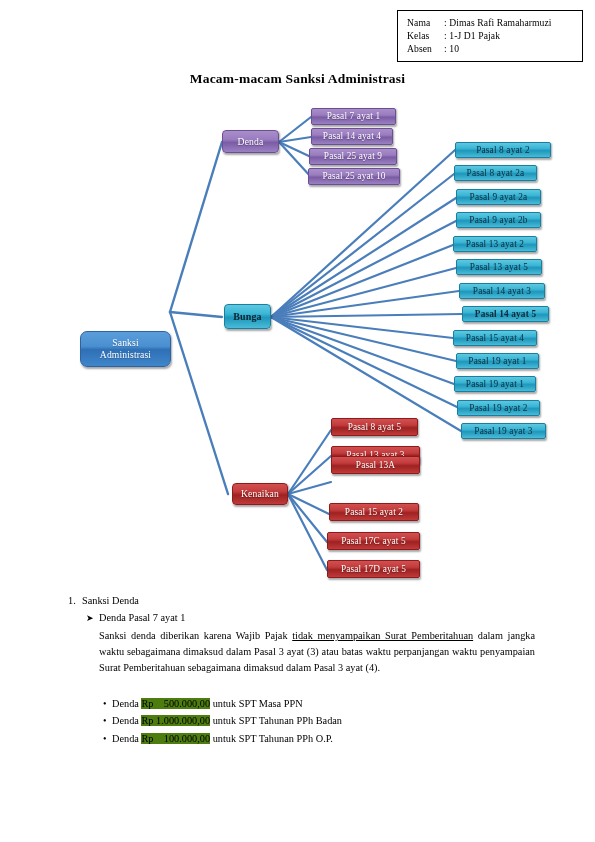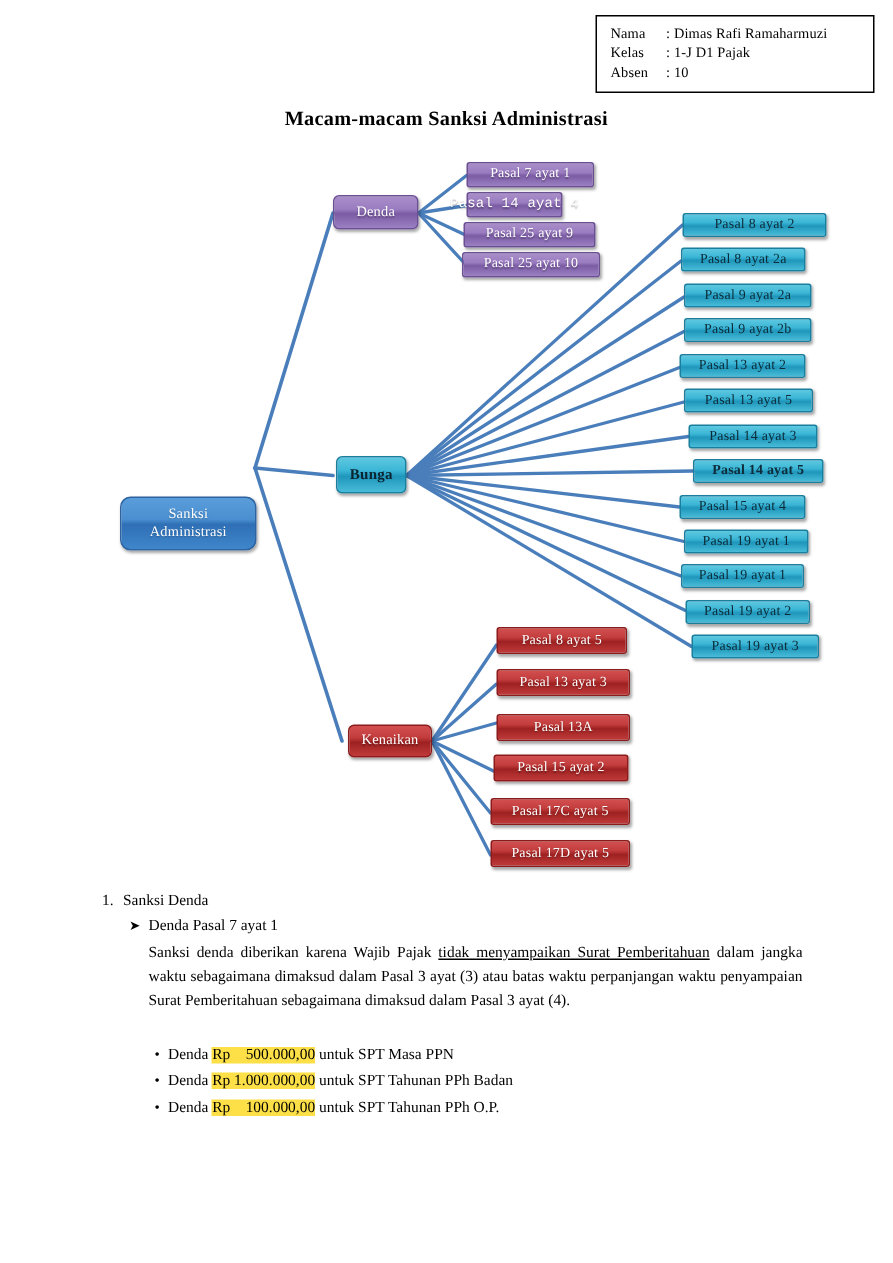--- a/index.html
+++ b/index.html
@@ -172,21 +172,21 @@
     font-size: 10.3px;
     line-height: 17.4px;
     white-space: pre;
   }
   .bullet-dot {
     display: inline-block;
     width: 9px;
     font-size: 10px;
   }
   .hl {
-    background: #fde047;
+    background: #4d7c0f;
     white-space: pre;
   }
 </style>
 </head>
 <body>
 
 <div id="identity-box">
   <div class="id-row"><span class="id-label">Nama</span><span>: </span><span>Dimas Rafi Ramaharmuzi</span></div>
   <div class="id-row"><span class="id-label">Kelas</span><span>: </span><span>1-J D1 Pajak</span></div>
   <div class="id-row"><span class="id-label">Absen</span><span>: </span><span>10</span></div>
@@ -242,21 +242,21 @@
 
   <div class="node root" style="left:80px; top:295px; width:91px; height:36px;margin-top:36px;">
     <span>
       <span>Sanksi</span><br>
       <span>Administrasi</span>
     </span>
   </div>
 
   <div class="node purple branch" style="left:222px; top:130px; width:57px; height:23px;">Denda</div>
   <div class="node purple" style="left:311px; top:108px; width:85px; height:17px;">Pasal 7 ayat 1</div>
-  <div class="node purple" style="left:311px; top:128px; width:64px; height:17px;font-family:Liberation Mono, monospace;">Pasal 14 ayat 4</div>
+  <div class="node purple" style="left:311px; top:128px; width:82px; height:17px;">Pasal 14 ayat 4</div>
   <div class="node purple" style="left:309px; top:148px; width:88px; height:17px;">Pasal 25 ayat 9</div>
   <div class="node purple" style="left:308px; top:168px; width:92px; height:17px;">Pasal 25 ayat 10</div>
 
   <div class="node cyan branch" style="left:224px; top:304px; width:47px; height:25px;">Bunga</div>
   <div class="node cyan" style="left:455px; top:142px; width:96px; height:16px;">Pasal 8 ayat 2</div>
   <div class="node cyan" style="left:454px; top:165px; width:83px; height:16px;">Pasal 8 ayat 2a</div>
   <div class="node cyan" style="left:456px; top:189px; width:85px; height:16px;">Pasal 9 ayat 2a</div>
   <div class="node cyan" style="left:456px; top:212px; width:85px; height:16px;">Pasal 9 ayat 2b</div>
   <div class="node cyan" style="left:453px; top:236px; width:84px; height:16px;">Pasal 13 ayat 2</div>
   <div class="node cyan" style="left:456px; top:259px; width:86px; height:16px;">Pasal 13 ayat 5</div>
@@ -264,21 +264,21 @@
   <div class="node cyan" style="left:462px; top:306px; width:87px; height:16px;font-weight:bold;">Pasal 14 ayat 5</div>
   <div class="node cyan" style="left:453px; top:330px; width:84px; height:16px;">Pasal 15 ayat 4</div>
   <div class="node cyan" style="left:456px; top:353px; width:83px; height:16px;">Pasal 19 ayat 1</div>
   <div class="node cyan" style="left:454px; top:376px; width:82px; height:16px;">Pasal 19 ayat 1</div>
   <div class="node cyan" style="left:457px; top:400px; width:83px; height:16px;">Pasal 19 ayat 2</div>
   <div class="node cyan" style="left:461px; top:423px; width:85px; height:16px;">Pasal 19 ayat 3</div>
 
   <div class="node red branch" style="left:232px; top:483px; width:56px; height:22px;text-align:center;">Kenaikan</div>
   <div class="node red" style="left:331px; top:418px; width:87px; height:18px;">Pasal 8 ayat 5</div>
   <div class="node red" style="left:331px; top:446px; width:89px; height:18px;">Pasal 13 ayat 3</div>
-  <div class="node red" style="left:331px; top:476px; width:89px; height:18px;">Pasal 13A</div>
+  <div class="node red" style="left:331px; top:456px; width:89px; height:18px;">Pasal 13A</div>
   <div class="node red" style="left:329px; top:503px; width:90px; height:18px;">Pasal 15 ayat 2</div>
   <div class="node red" style="left:327px; top:532px; width:93px; height:18px;">Pasal 17C ayat 5</div>
   <div class="node red" style="left:327px; top:560px; width:93px; height:18px;">Pasal 17D ayat 5</div>
 </div>
 
 <div id="body-text">
 
   <div class="numbered-item"><span class="num">1.</span><span>Sanksi Denda</span></div>
 
   <div class="sub-item"><span class="arrow-bullet">➤</span><span>Denda Pasal 7 ayat 1</span></div>

